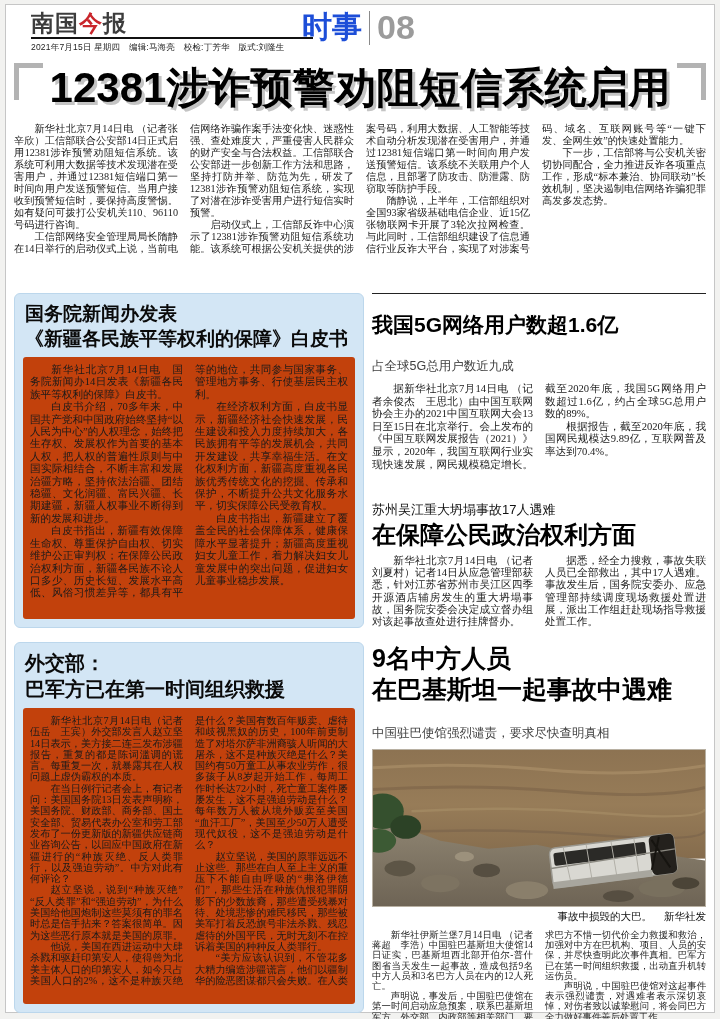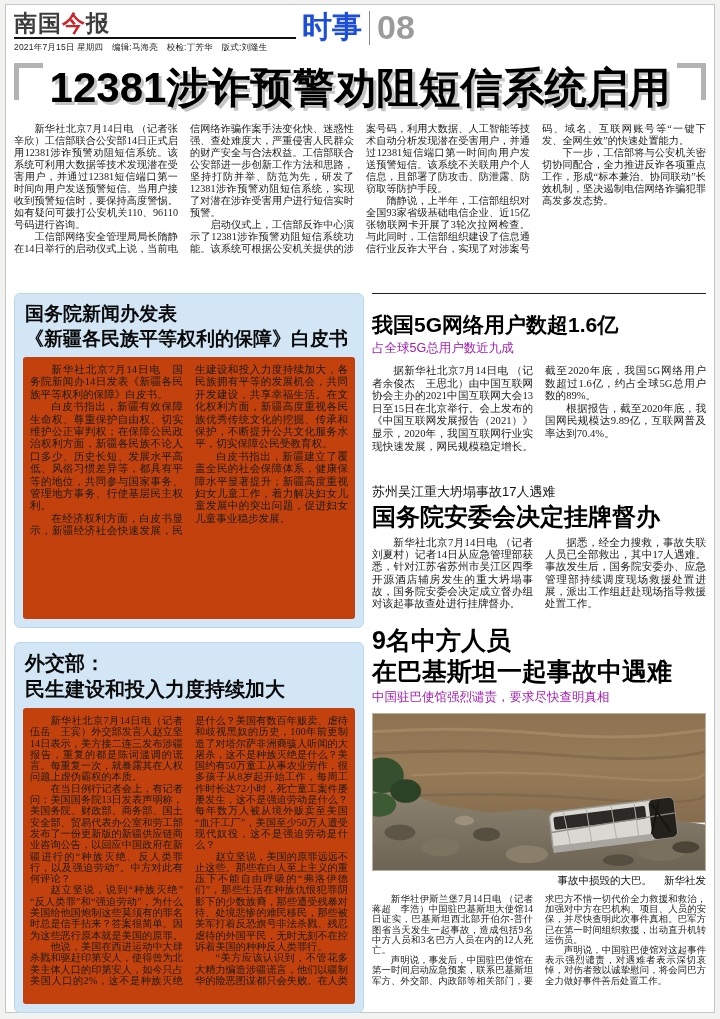--- a/index.html
+++ b/index.html
@@ -2,21 +2,21 @@
 <html lang="zh"><head>
 <meta charset="utf-8">
 <style>
   html,body{margin:0;padding:0;width:720px;height:1019px;overflow:hidden;background:#f2f2f0;}
   body{font-family:"Liberation Serif", serif;color:#1a1a1a;}
   .page{position:relative;width:710px;height:1009px;margin:4px auto;background:#ffffff;
         border:1px solid #c6c6c6;box-sizing:border-box;padding:4px 8px;}
 
   
   .masthead{position:relative;height:50px;}
-  .mast-left{position:absolute;left:0;top:2px;width:282px;}
+  .mast-left{position:absolute;left:17px;top:2px;width:282px;}
   .logo{font-family:"Liberation Sans", sans-serif;font-weight:bold;font-size:23px;
         letter-spacing:1px;color:#3c3c3c;line-height:24px;}
   .logo .red{color:#c9252b;}
   .mast-rule{border-bottom:2.5px solid #111;margin-top:2px;}
   .dateline{font-size:8.5px;color:#222;margin-top:3px;letter-spacing:.2px;
             font-family:"Liberation Sans", sans-serif;}
   .section-block{position:absolute;left:288px;top:0;display:flex;align-items:flex-start;}
   .section-name{font-family:"Liberation Sans", sans-serif;font-weight:bold;font-size:30px;
                 color:#1d4ed8;line-height:36px;}
   .section-divider{display:inline-block;width:1px;height:34px;background:#8a8a8a;margin:2px 7px 0 7px;}
@@ -49,21 +49,21 @@
   .box-body{background:#c2410c;border-radius:3px;padding:7px 7px;overflow:hidden;}
   .wp-body{height:248px;column-count:2;column-gap:12px;}
   .wp-body p{font-size:10.6px;line-height:12.4px;}
   .fm-body{height:282px;column-count:2;column-gap:12px;}
   .fm-body p{font-size:10.2px;line-height:11.3px;}
 
   
   .story-5g{border-top:1.5px solid #222;padding-top:18px;}
   .story-5g h2{margin:0;font-family:"Liberation Sans", sans-serif;font-weight:bold;
                font-size:21px;line-height:26px;color:#000;}
-  .subhead{font-family:"Liberation Sans", sans-serif;font-size:12.5px;color:#a21caf;margin-top:2px;}
+  .subhead{font-family:"Liberation Sans", sans-serif;font-size:12.5px;color:#404040;margin-top:20px;}
   .g5-body{margin-top:8px;height:108px;overflow:hidden;column-count:2;column-gap:12px;}
   .g5-body p{font-size:10.6px;line-height:12.6px;}
 
   .story-suzhou{margin-top:10px;}
   .kicker{font-family:"Liberation Sans", sans-serif;font-size:13px;color:#111;}
   .story-suzhou h2{margin:2px 0 6px 0;font-family:"Liberation Sans", sans-serif;
                    font-weight:bold;font-size:24px;line-height:28px;color:#000;}
   .sz-body{height:76px;overflow:hidden;column-count:2;column-gap:12px;}
   .sz-body p{font-size:10.6px;line-height:12.2px;}
 
@@ -114,31 +114,32 @@
 
     <div class="left-col">
 
       <article class="blue-box">
         <h2 class="wp-headline">
           <span>国务院新闻办发表</span>
           <span>《新疆各民族平等权利的保障》白皮书</span>
         </h2>
         <div class="box-body wp-body">
           <p>新华社北京7月14日电　国务院新闻办14日发表《新疆各民族平等权利的保障》白皮书。</p>
+          <p>白皮书介绍，70多年来，中国共产党和中国政府始终坚持“以人民为中心”的人权理念，始终把生存权、发展权作为首要的基本人权，把人权的普遍性原则与中国实际相结合，不断丰富和发展治疆方略，坚持依法治疆、团结稳疆、文化润疆、富民兴疆、长期建疆，新疆人权事业不断得到新的发展和进步。</p>
           <p>白皮书指出，新疆有效保障生命权、尊重保护自由权、切实维护公正审判权；在保障公民政治权利方面，新疆各民族不论人口多少、历史长短、发展水平高低、风俗习惯差异等，都具有平等的地位，共同参与国家事务、管理地方事务、行使基层民主权利。</p>
           <p>在经济权利方面，白皮书显示，新疆经济社会快速发展，民生建设和投入力度持续加大，各民族拥有平等的发展机会，共同开发建设，共享幸福生活。在文化权利方面，新疆高度重视各民族优秀传统文化的挖掘、传承和保护，不断提升公共文化服务水平，切实保障公民受教育权。</p>
           <p>白皮书指出，新疆建立了覆盖全民的社会保障体系，健康保障水平显著提升；新疆高度重视妇女儿童工作，着力解决妇女儿童发展中的突出问题，促进妇女儿童事业稳步发展。</p>
 
         </div>
       </article>
 
       <article class="blue-box">
         <h2 class="fm-headline">
           <span>外交部：</span>
-          <span>民生建设和投入力度持续加大</span>
+          <span>巴军方已在第一时间组织救援</span>
         </h2>
         <div class="box-body fm-body">
           <p>新华社北京7月14日电（记者伍岳　王宾）外交部发言人赵立坚14日表示，美方接二连三发布涉疆报告，重复的都是陈词滥调的谎言。每重复一次，就暴露其在人权问题上虚伪霸权的本质。</p>
           <p>在当日例行记者会上，有记者问：美国国务院13日发表声明称，美国务院、财政部、商务部、国土安全部、贸易代表办公室和劳工部发布了一份更新版的新疆供应链商业咨询公告，以回应中国政府在新疆进行的“种族灭绝、反人类罪行，以及强迫劳动”。中方对此有何评论？</p>
           <p>赵立坚说，说到“种族灭绝”“反人类罪”和“强迫劳动”，为什么美国给他国炮制这些莫须有的罪名时总是信手拈来？答案很简单。因为这些恶行原本就是美国的原罪。</p>
           <p>他说，美国在西进运动中大肆杀戮和驱赶印第安人，使得曾为北美主体人口的印第安人，如今只占美国人口的2%，这不是种族灭绝是什么？美国有数百年贩卖、虐待和歧视黑奴的历史，100年前更制造了对塔尔萨非洲裔骇人听闻的大屠杀，这不是种族灭绝是什么？美国约有50万童工从事农业劳作，很多孩子从8岁起开始工作，每周工作时长达72小时，死亡童工案件屡屡发生，这不是强迫劳动是什么？每年数万人被从境外贩卖至美国“血汗工厂”，美国至少50万人遭受现代奴役，这不是强迫劳动是什么？</p>
           <p>赵立坚说，美国的原罪远远不止这些。那些在白人至上主义的重压下不能自由呼吸的“弗洛伊德们”，那些生活在种族仇恨犯罪阴影下的少数族裔，那些遭受残暴对待、处境悲惨的难民移民，那些被美军打着反恐旗号非法杀戮、残忍虐待的外国平民，无时无刻不在控诉着美国的种种反人类罪行。</p>
           <p>“美方应该认识到，不管花多大精力编造涉疆谎言，他们以疆制华的险恶图谋都只会失败。在人类正义和良知面前，在事实和真相面前，甩锅推责、转移视线没有出路，只会碰得头破血流。对美方而言，反躬自省、悬崖勒马，切实正视并解决好自身问题，才是人间正道、沧桑正途。”他说。</p>
         </div>
       </article>
@@ -151,21 +152,21 @@
         <h2>我国5G网络用户数超1.6亿</h2>
         <div class="subhead">占全球5G总用户数近九成</div>
         <div class="g5-body">
           <p>据新华社北京7月14日电 （记者余俊杰　王思北）由中国互联网协会主办的2021中国互联网大会13日至15日在北京举行。会上发布的《中国互联网发展报告（2021）》显示，2020年，我国互联网行业实现快速发展，网民规模稳定增长。截至2020年底，我国5G网络用户数超过1.6亿，约占全球5G总用户数的89%。</p>
           <p>根据报告，截至2020年底，我国网民规模达9.89亿，互联网普及率达到70.4%。</p>
         </div>
       </article>
 
       <article class="story-suzhou">
         <div class="kicker">苏州吴江重大坍塌事故17人遇难</div>
-        <h2>国务院安委会决定挂牌督办</h2>
+        <h2>在保障公民政治权利方面</h2>
         <div class="sz-body">
           <p>新华社北京7月14日电 （记者刘夏村）记者14日从应急管理部获悉，针对江苏省苏州市吴江区四季开源酒店辅房发生的重大坍塌事故，国务院安委会决定成立督办组对该起事故查处进行挂牌督办。</p>
           <p>据悉，经全力搜救，事故失联人员已全部救出，其中17人遇难。事故发生后，国务院安委办、应急管理部持续调度现场救援处置进展，派出工作组赶赴现场指导救援处置工作。</p>
         </div>
       </article>
 
       <article class="story-pk">
         <h2>
           <span>9名中方人员</span>
           <span>在巴基斯坦一起事故中遇难</span>

